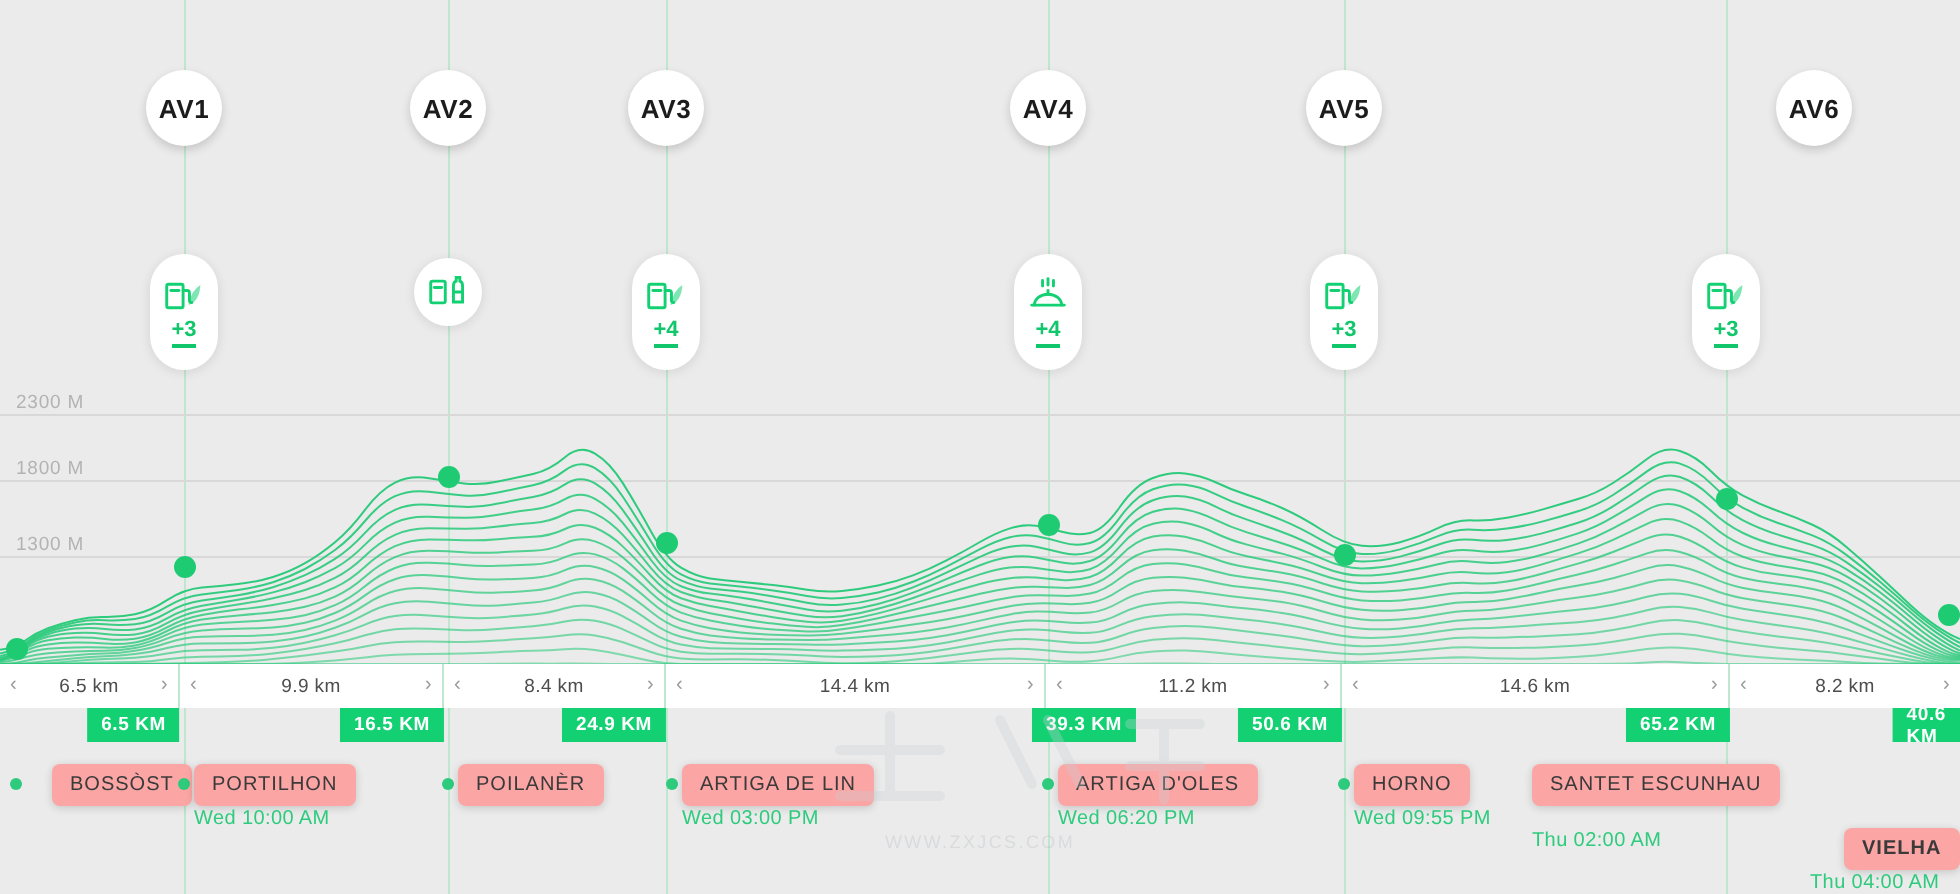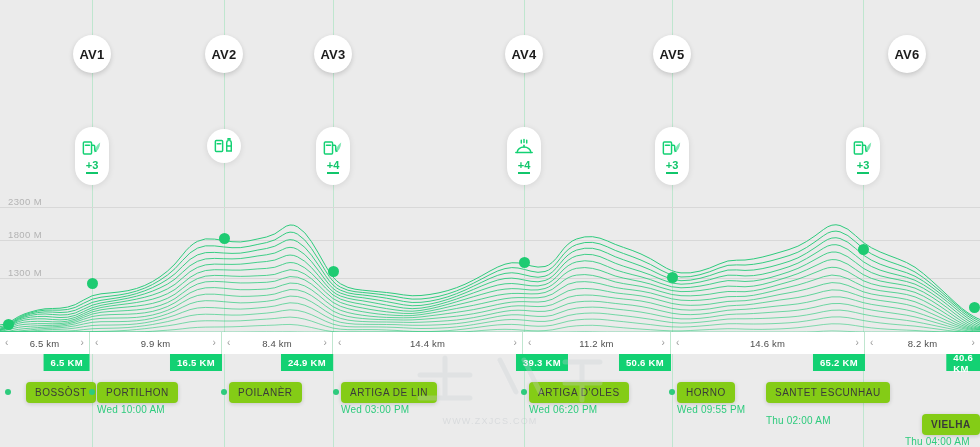--- a/index.html
+++ b/index.html
@@ -77,21 +77,21 @@
     display: flex; align-items: center; justify-content: center; padding: 0 7px;
     transform: translateX(-100%);
   }
 
   
   .place-dot {
     position: absolute; width: 6px; height: 6px; border-radius: 50%;
     background: #2ecb7d; z-index: 7;
   }
   .place-chip {
-    position: absolute; background: #84cc16; border-radius: 4px;
+    position: absolute; background: #fca5a5; border-radius: 4px;
     box-shadow: 0 1px 4px rgba(0,0,0,0.16);
     font-size: 10px; color: #3a3a3a; letter-spacing: .5px;
     padding: 5px 9px; white-space: nowrap; z-index: 7; text-align: center;
   }
   .place-time {
     position: absolute; font-size: 10px; color: #2ecb7d;
     letter-spacing: .2px; white-space: nowrap; z-index: 7;
   }
 
   

